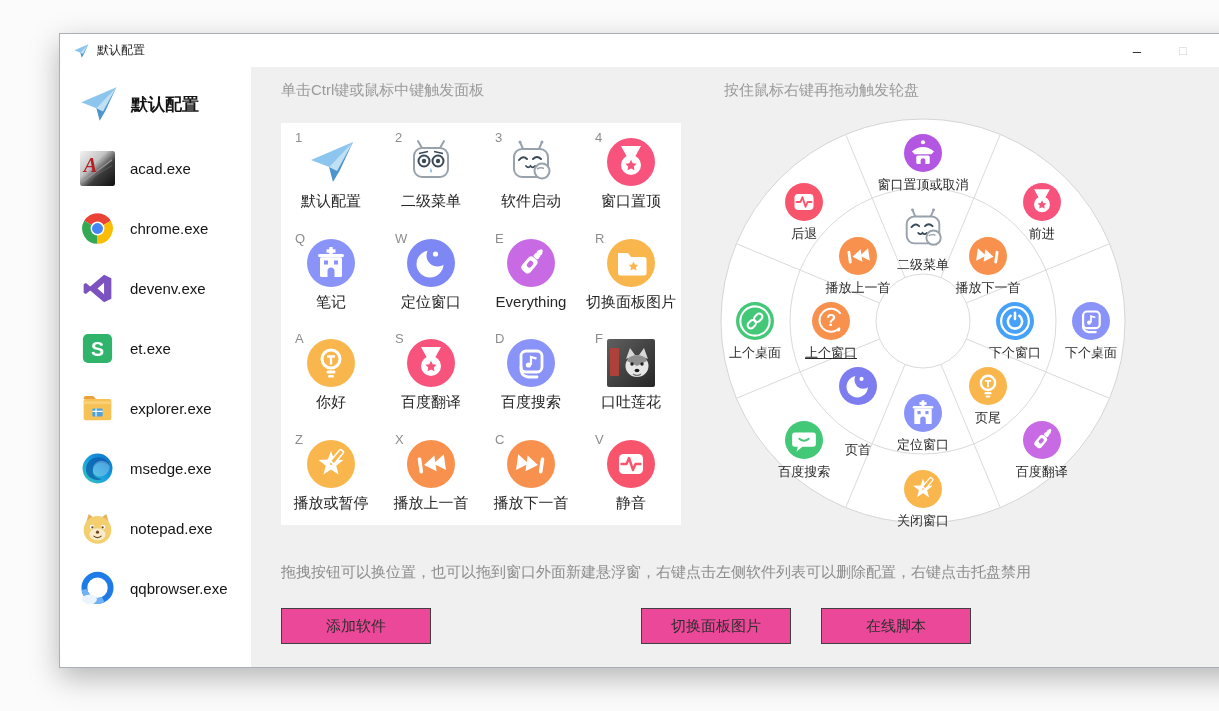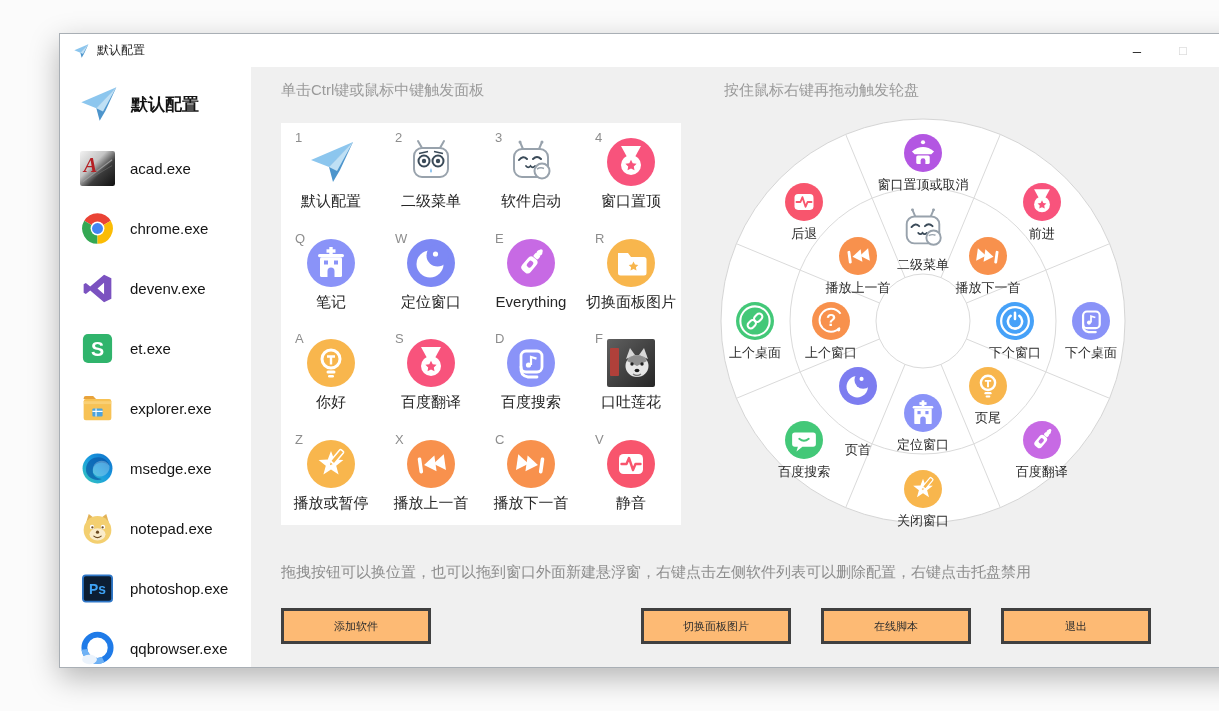--- a/index.html
+++ b/index.html
@@ -56,23 +56,23 @@
   
   .wheel-area{position:absolute;left:659px;top:50px;width:408px;height:408px;}
   .wheel-area svg.base{position:absolute;left:0;top:0;}
   .w-icon{position:absolute;}
   .w-icon svg{width:100%;height:100%;}
   .w-label{position:absolute;transform:translateX(-50%);white-space:nowrap;
     font-size:13px;color:#2a2a2a;}
   
   .hint{position:absolute;left:221px;top:496px;font-size:15px;color:#8d8d8d;}
   .btn-row{position:absolute;left:0;top:541px;width:100%;height:36px;}
-  .foot-btn{position:absolute;top:0;width:150px;height:36px;background:#fdba74;
-    border:3px solid #404040;box-sizing:border-box;display:flex;align-items:center;
-    justify-content:center;font-size:11px;color:#2e2e2e;cursor:default;}
+  .foot-btn{position:absolute;top:0;width:150px;height:36px;background:#ec4899;
+    border:1px solid #404040;box-sizing:border-box;display:flex;align-items:center;
+    justify-content:center;font-size:15px;color:#2e2e2e;cursor:default;}
 </style>
 </head>
 <body>
 
 <div class="window">
 
   <div class="titlebar">
     <span class="tb-icon" id="tb-icon"><svg viewBox="0 0 48 48" xmlns="http://www.w3.org/2000/svg">
           <polygon points="46,4 4,22 22,29" fill="#8cc6ee"></polygon>
           <polygon points="46,4 22,29 26,44 33,32" fill="#4d95cc"></polygon>
@@ -171,27 +171,20 @@
                 <circle cx="24" cy="26" r="19" fill="#f3cf70"></circle>
                 <ellipse cx="24" cy="32" rx="11" ry="8.5" fill="#faeccb"></ellipse>
                 <circle cx="16.5" cy="22" r="3" fill="#fff"></circle>
                 <circle cx="31.5" cy="22" r="3" fill="#fff"></circle>
                 <circle cx="17" cy="22.5" r="1.6" fill="#6b4a22"></circle>
                 <circle cx="31" cy="22.5" r="1.6" fill="#6b4a22"></circle>
                 <circle cx="24" cy="29" r="2.2" fill="#6b4a22"></circle>
                 <path d="M19 34.5 q5 4 10 0" stroke="#6b4a22" stroke-width="1.6" fill="none" stroke-linecap="round"></path>
               </svg></span>
             <span>notepad.exe</span>
-          </div>
-          <div class="app-item">
-            <span class="app-icon"><svg viewBox="0 0 48 48" xmlns="http://www.w3.org/2000/svg">
-                <rect x="4" y="6" width="40" height="36" rx="4" fill="#0c1e33" stroke="#2f77c8" stroke-width="2.5"></rect>
-                <text x="24" y="31.5" font-size="19" font-weight="bold" fill="#3fa3f5" text-anchor="middle" font-family="Liberation Sans,DejaVu Sans,sans-serif">Ps</text>
-              </svg></span>
-            <span>photoshop.exe</span>
           </div>
           <div class="app-item">
             <span class="app-icon"><svg viewBox="0 0 48 48" xmlns="http://www.w3.org/2000/svg">
                 <circle cx="24" cy="23" r="18" fill="none" stroke="#1f7be8" stroke-width="8"></circle>
                 <circle cx="24" cy="23" r="18" fill="none" stroke="#6fb2f5" stroke-width="8" stroke-dasharray="34 200" stroke-dashoffset="-20"></circle>
                 <ellipse cx="13" cy="39" rx="10" ry="6.5" fill="#fff"></ellipse>
                 <ellipse cx="13" cy="39" rx="10" ry="6.5" fill="#d8e8fa" opacity=".5"></ellipse>
               </svg></span>
             <span>qqbrowser.exe</span>
           </div>
@@ -535,34 +528,33 @@
             <circle cx="30.5" cy="16.5" r="11" fill="#7d7df0"></circle>
             <circle cx="28.5" cy="15" r="2.6" fill="#fff"></circle>
           </svg></div>
         <div class="w-label" style="left: 138.946px; top: 292.054px; margin-top: 32px;">页首</div>
         <div class="w-icon" style="left: 93px; top: 185px; width: 38px; height: 38px;"><svg viewBox="0 0 48 48" xmlns="http://www.w3.org/2000/svg">
             <circle cx="24" cy="24" r="24" fill="#f8914d"></circle>
             <circle cx="24" cy="23" r="14.5" fill="none" stroke="#fff" stroke-width="2.4" stroke-dasharray="72 19" stroke-dashoffset="-10"></circle>
             <text x="24" y="30.5" font-size="21" font-weight="bold" fill="#fff" text-anchor="middle" font-family="Liberation Sans,DejaVu Sans,sans-serif">?</text>
             <circle cx="33.5" cy="35" r="2.2" fill="#fff"></circle>
           </svg></div>
-        <div class="w-label" style="left: 112px; top: 227px;">上个窗口</div>
+        <div class="w-label" style="left: 112px; top: 227px; text-decoration: underline;">上个窗口</div>
         <div class="w-icon" style="left: 119.946px; top: 119.946px; width: 38px; height: 38px;"><svg viewBox="0 0 48 48" xmlns="http://www.w3.org/2000/svg">
             <circle cx="24" cy="24" r="24" fill="#f8914d"></circle>
             <g transform="rotate(-8 24 24)">
               <rect x="11.5" y="16" width="3.6" height="16" rx="1.6" fill="#fff"></rect>
               <path d="M28.5 16 L17 24 L28.5 32 Z" fill="#fff"></path>
               <path d="M38 16 L26.5 24 L38 32 Z" fill="#fff"></path>
             </g>
           </svg></div>
         <div class="w-label" style="left: 138.946px; top: 161.946px;">播放上一首</div>
       </div>
 
     <div class="hint">拖拽按钮可以换位置，也可以拖到窗口外面新建悬浮窗，右键点击左侧软件列表可以删除配置，右键点击托盘禁用</div>
     <div class="btn-row" id="btn-row">
         <div class="foot-btn" style="left: 221px;">添加软件</div>
         <div class="foot-btn" style="left: 761px;">在线脚本</div>
         <div class="foot-btn" style="left: 581px;">切换面板图片</div>
-        <div class="foot-btn" style="left: 941px;">退出</div>
       </div>
 
   </div>
 </div>
 
 </body></html>

